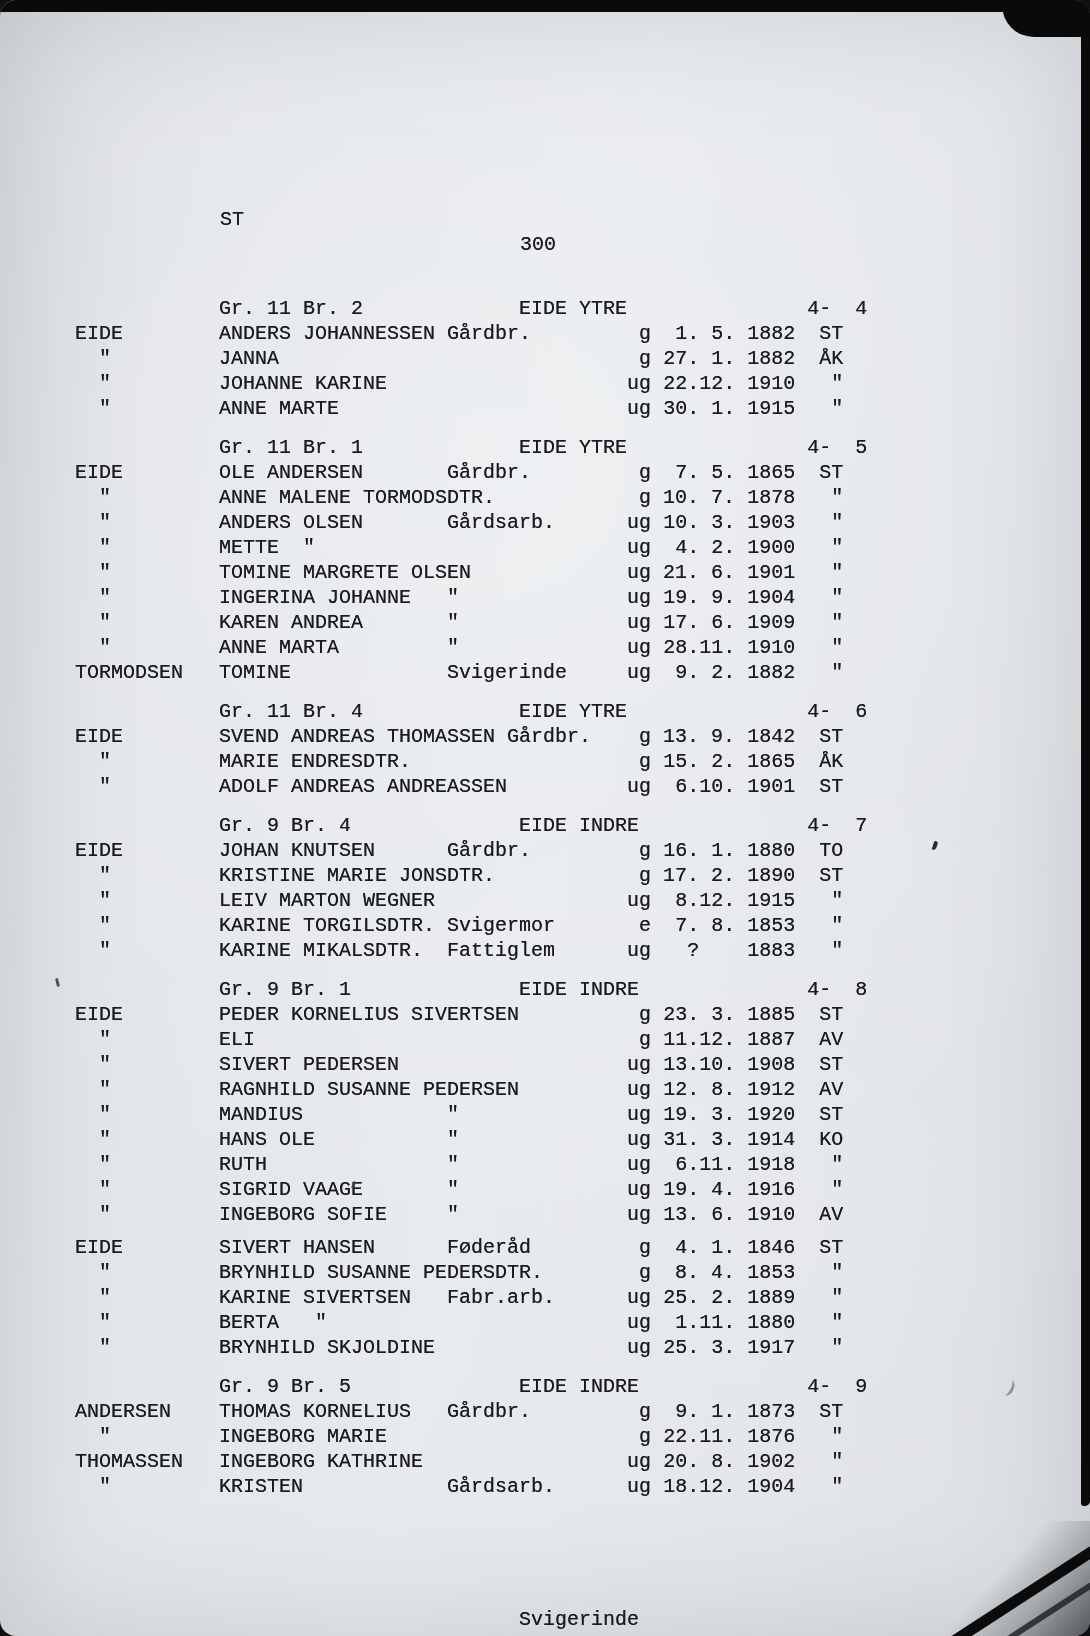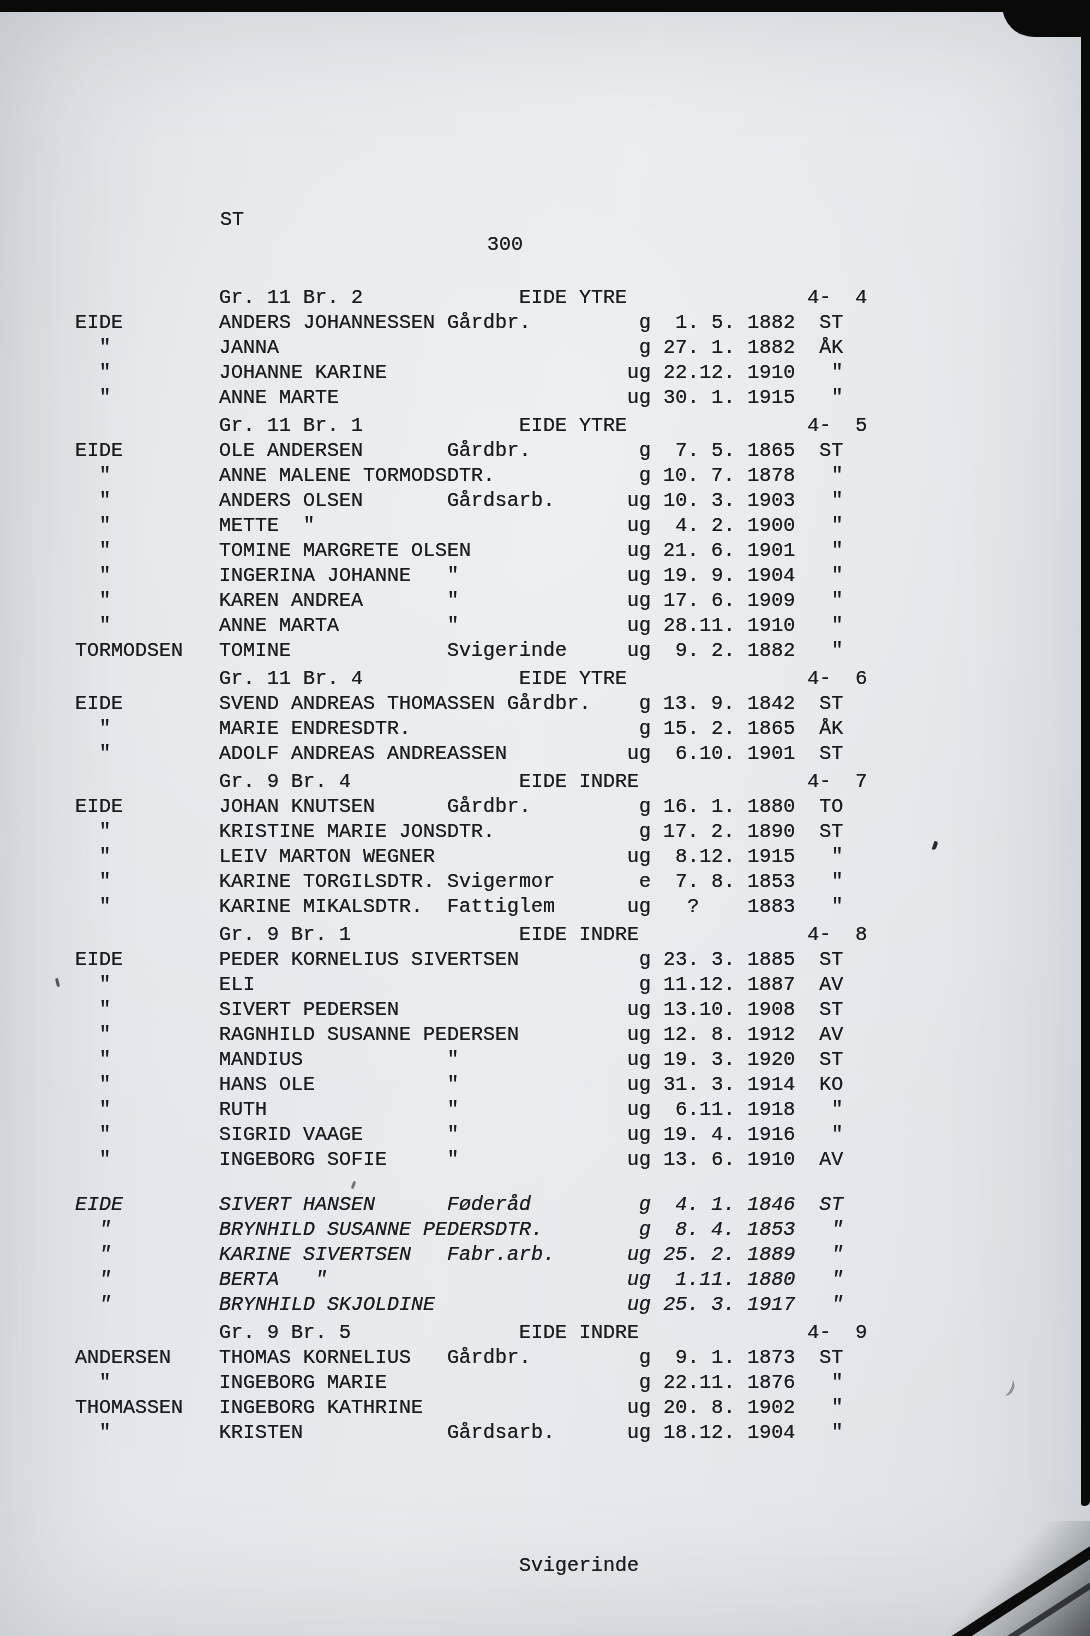--- a/index.html
+++ b/index.html
@@ -11,20 +11,21 @@
   }
   .scan {
     position: relative;
     width: 1090px; height: 1636px;
     overflow: hidden;
     background:
       radial-gradient(120% 80% at 45% 28%, rgba(255,255,255,0.28), rgba(255,255,255,0) 62%),
       radial-gradient(90% 60% at 70% 75%, rgba(255,255,255,0.10), rgba(255,255,255,0) 55%),
       linear-gradient(100deg, #d8dbdf 0%, #e2e5e9 18%, #e7eaed 48%, #e2e5e9 76%, #dbdee2 100%);
     box-shadow: inset 0 0 130px rgba(118,126,134,0.28);
+    border-radius: 16px;
   }
   
   .edge-top      { position: absolute; top: 0; left: 0; width: 100%; height: 12px; background: #0a0a0a; }
   .edge-top-right{ position: absolute; top: 0; right: 0; width: 88px; height: 37px; background: #0a0a0a; border-radius: 0 0 0 32px; }
   .edge-right    { position: absolute; top: 0; right: 0; width: 9px; height: 1506px; background: #0a0a0a; border-radius: 0 0 5px 3px; }
   .curl-shade    { position: absolute; right: 0; bottom: 0; width: 165px; height: 115px;
                    background: linear-gradient(132deg, rgba(125,131,137,0) 45%, rgba(125,131,137,0.55) 70%, rgba(62,66,70,0.85) 100%); }
   .curl-line     { position: absolute; right: -20px; bottom: 34px; width: 175px; height: 11px;
                    background: #0b0b0b; border-radius: 6px; transform: rotate(-33deg); }
   .curl-line-2   { position: absolute; right: -12px; bottom: 16px; width: 120px; height: 6px;
@@ -42,23 +43,23 @@
   .text-layer {
     position: absolute; left: 75px; top: 132px;
     font-size: 20px; line-height: 25px;
     color: #1a1a1f;
     white-space: pre;
     text-shadow: 0 0 0.6px rgba(26,26,31,0.8);
   }
   .line { height: 25px; }
   .top-line { position: relative; }
   .pos-st  { position: absolute; left: 145px; }
-  .pos-num { position: absolute; left: 412px; }
-  .group { margin-top: 3px; }
-  .group.cont { margin-top: 20px; font-style: italic; }
+  .pos-num { position: absolute; left: 445px; }
+  .group { margin-top: 14px; }
+  .group.cont { margin-top: 8px; }
   .footer-line { margin-top: 8px; padding-left: 372px; }
 </style>
 </head>
 <body>
 
 <div class="scan">
 
   <div class="text-layer">
     <div class="line top-line">
       <span class="pos-st">ST</span>

